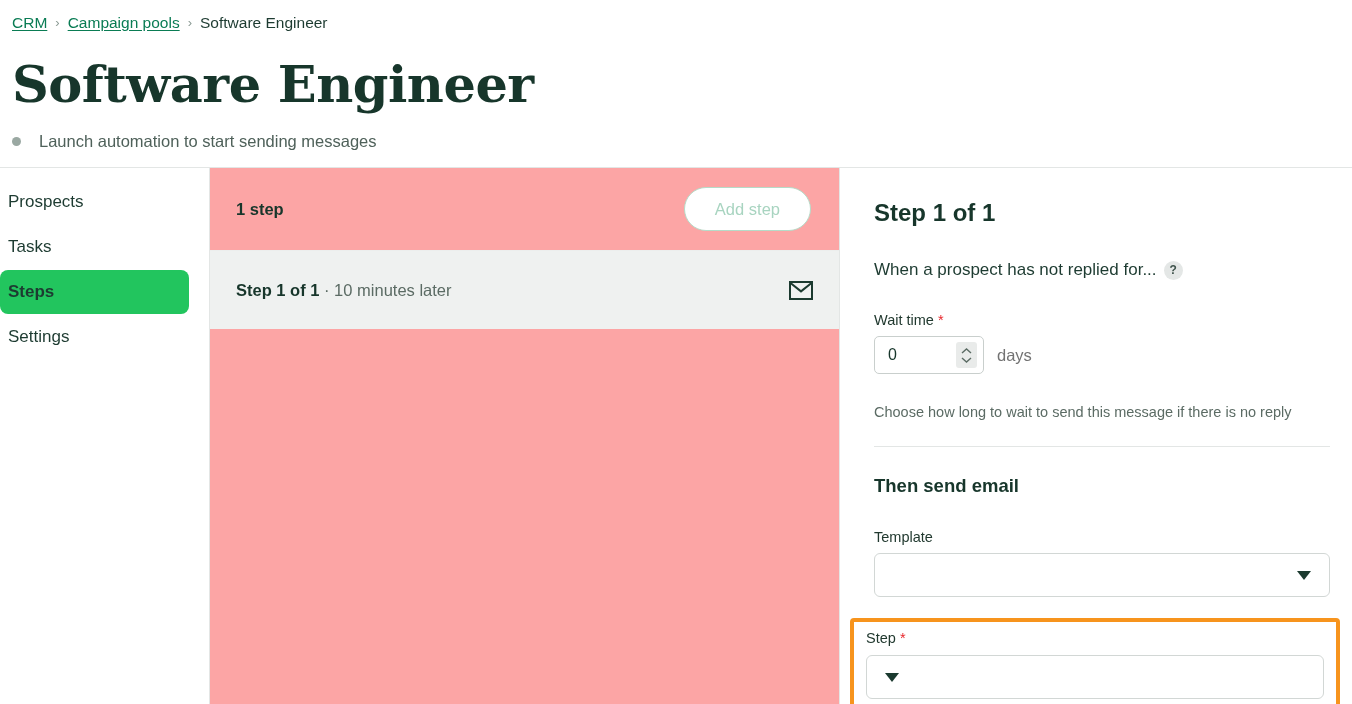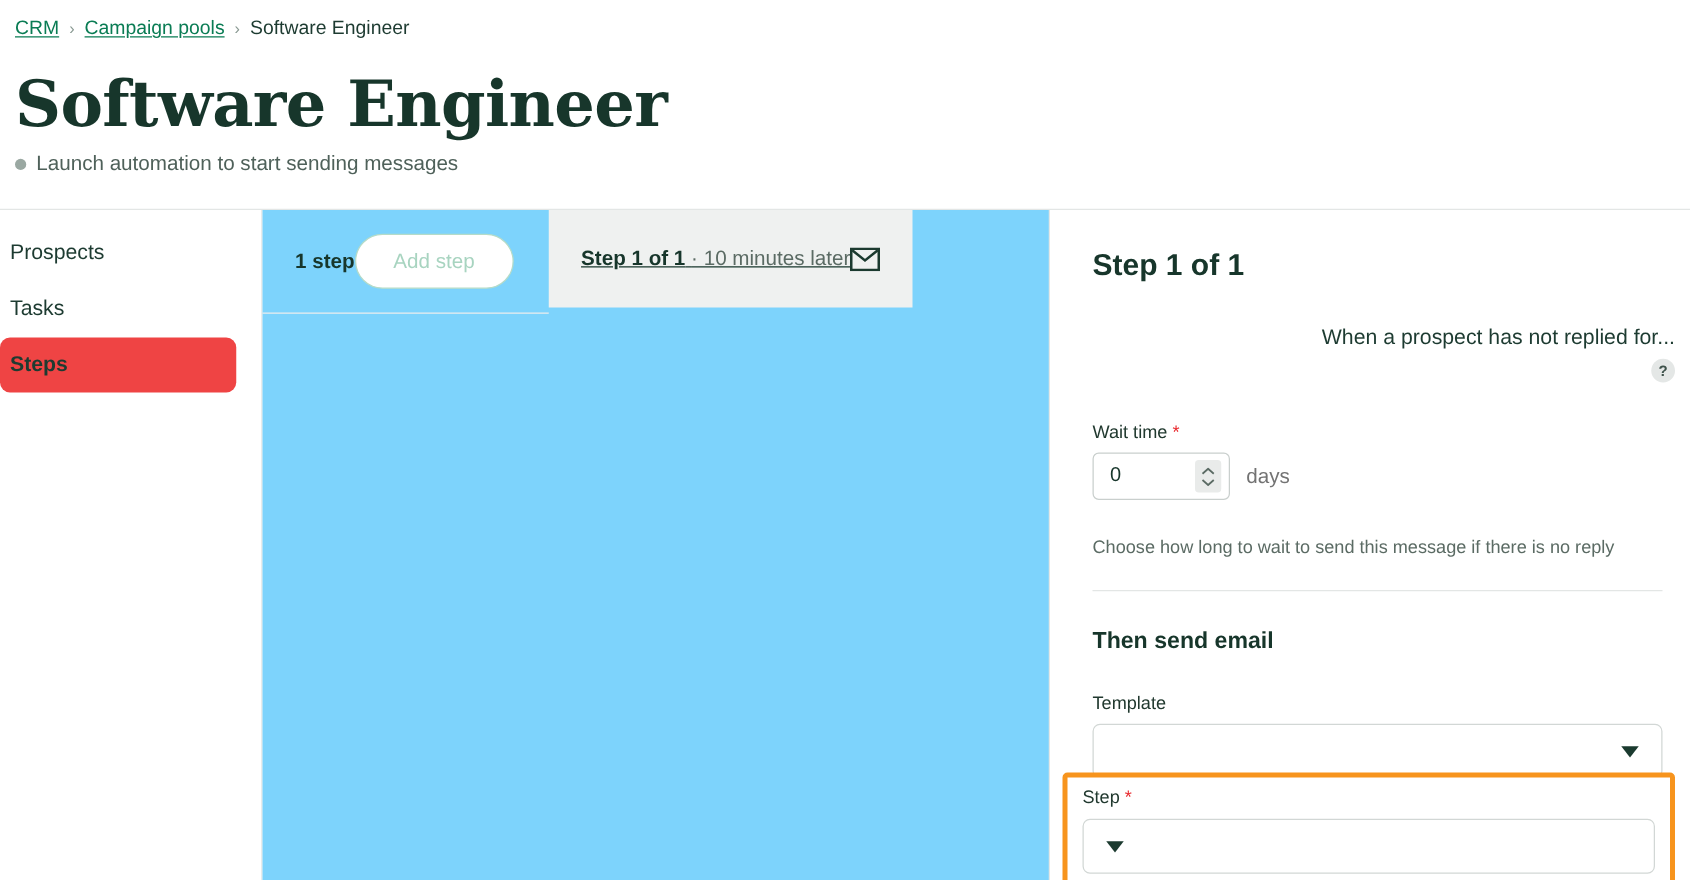--- a/index.html
+++ b/index.html
@@ -52,22 +52,22 @@
     line-height: 60px;
     font-weight: 700;
     color: #17362B;
     letter-spacing: -0.5px;
     margin-top: 20px;
   }
 
   .subtitle-row {
     display: flex;
     align-items: center;
-    gap: 8px;
-    margin-top: 6px;
+    gap: 18px;
+    margin-top: 16px;
   }
   .status-dot {
     width: 9px;
     height: 9px;
     border-radius: 50%;
     background: #9AA8A2;
     flex: none;
   }
   .subtitle-text {
     font-size: 16.5px;
@@ -101,31 +101,31 @@
     display: flex;
     align-items: center;
     padding: 0 8px;
     border-radius: 8px;
     font-size: 17px;
     color: #1D3B31;
     cursor: pointer;
     margin-bottom: 1px;
   }
   .nav-item.active {
-    background: #ef4444;
+    background: #22c55e;
     font-weight: 700;
   }
 
   .middle {
     width: 630px;
     flex: none;
     border-right: 1px solid #E3E6E5;
-    background: #7dd3fc;
-    display: flex;
-    flex-direction: row;
+    background: #fca5a5;
+    display: flex;
+    flex-direction: column;
   }
   .middle-head {
     height: 83px;
     display: flex;
     align-items: center;
     justify-content: space-between;
     padding: 0 28px 0 26px;
     border-bottom: 1px solid #ECEEED;
   }
   .step-count {
@@ -146,44 +146,43 @@
   }
 
   .step-row {
     height: 78px;
     background: #EFF1F0;
     display: flex;
     align-items: center;
     justify-content: space-between;
     padding: 0 26px;
   }
-  .step-row-label { font-size: 16.5px; text-decoration: underline; }
+  .step-row-label { font-size: 16.5px; }
   .step-row-label b { font-weight: 700; color: #17362B; }
   .step-row-label span { color: #5B6B64; }
   .mail-icon { display: flex; align-items: center; cursor: pointer; }
 
   
   .right {
     flex: 1;
     padding: 0 12px 0 34px;
     position: relative;
     overflow: hidden;
   }
   .panel-title {
     font-size: 24px;
     line-height: 30px;
     color: #17362B;
     margin-top: 30px;
   }
   .condition-row {
     display: flex;
-    align-items: flex-end;
+    align-items: center;
     gap: 7px;
     margin-top: 32px;
-    flex-direction: column;
   }
   .condition-text { font-size: 17px; color: #1D3B31; }
   .help-badge {
     width: 19px; height: 19px;
     border-radius: 50%;
     background: #E4E7E6;
     color: #3E524B;
     font-size: 12px;
     font-weight: 700;
     display: flex;
@@ -314,20 +313,23 @@
 
   <nav class="sidebar">
     <div class="nav-item">
       <span>Prospects</span>
     </div>
     <div class="nav-item">
       <span>Tasks</span>
     </div>
     <div class="nav-item active">
       <span>Steps</span>
+    </div>
+    <div class="nav-item">
+      <span>Settings</span>
     </div>
   </nav>
 
   <section class="middle">
     <div class="middle-head">
       <span class="step-count">1 step</span>
       <button class="add-step-btn" disabled="">Add step</button>
     </div>
 
     <div class="step-row">

